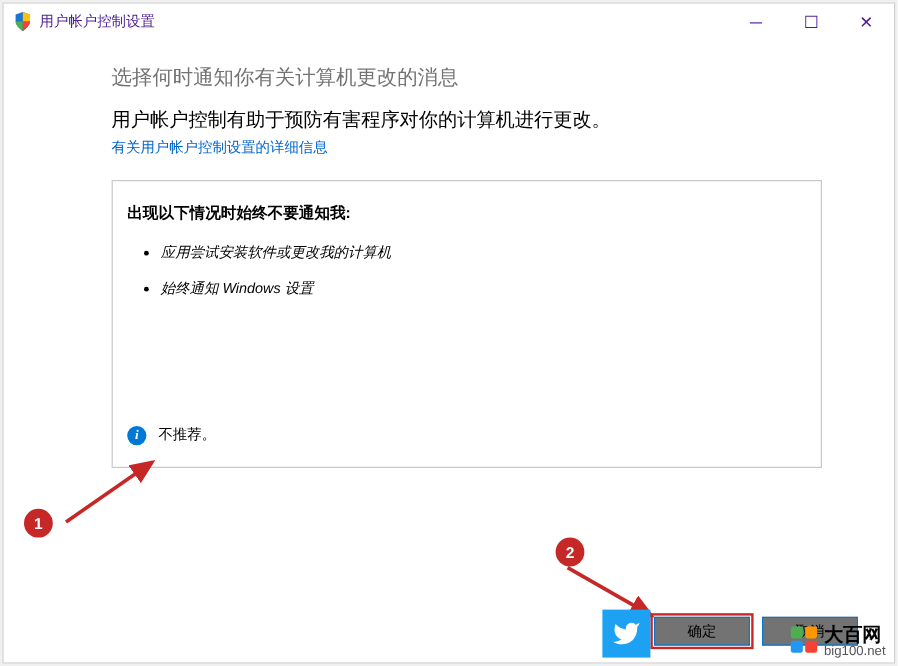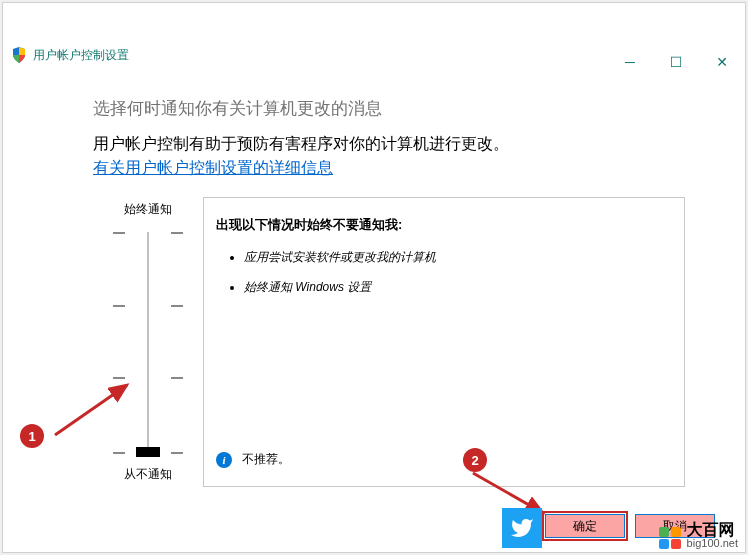--- a/index.html
+++ b/index.html
@@ -18,24 +18,24 @@
       width: 744px;
       height: 551px;
       background: #fff;
       border: 1px solid #d0d0d0;
       display: flex;
       flex-direction: column;
     }
     .titlebar {
       height: 30px;
       display: flex;
+      align-items: center;
       padding-left: 8px;
       font-size: 12px;
-      color: #0f766e;
-      margin-top: 44px;
+      color: #4c1d95;
     }
     .titlebar .shield { width: 16px; height: 16px; margin-right: 6px; }
     .titlebar .spacer { flex: 1; }
     .winbtns { display: flex; }
     .winbtn {
       width: 46px;
       height: 30px;
       display: flex;
       align-items: center;
       justify-content: center;
@@ -53,23 +53,22 @@
       font-size: 17px;
       font-weight: normal;
       margin-bottom: 14px;
     }
     .desc {
       font-size: 16px;
       color: #000;
       margin-bottom: 3px;
     }
     .link {
-      font-size: 16px;
+      font-size: 12px;
       color: #0066cc;
-      text-decoration: underline;
       cursor: pointer;
     }
     .body-area {
       display: flex;
       margin-top: 18px;
     }
     .slider-col {
       width: 110px;
       display: flex;
       flex-direction: column;
@@ -165,21 +164,21 @@
       padding: 10px 30px 14px;
       display: flex;
       justify-content: flex-end;
       gap: 10px;
       position: relative;
     }
     .btn {
       min-width: 80px;
       height: 24px;
       border: 1px solid #0078d4;
-      background: #fca5a5;
+      background: #737373;
       font-size: 12px;
       cursor: pointer;
       padding: 0 14px;
     }
     .btn.primary { outline: 2px solid #c62828; outline-offset: 1px; }
     
     .callout {
       position: absolute;
       width: 24px;
       height: 24px;
@@ -206,21 +205,21 @@
       display: flex;
       align-items: center;
       justify-content: center;
       z-index: 45;
     }
     .watermark {
       position: absolute;
       right: 10px;
       bottom: 6px;
       display: flex;
-      align-items: flex-end;
+      align-items: flex-start;
       gap: 6px;
       z-index: 60;
     }
     .watermark .logo-sq {
       display: grid;
       grid-template-columns: 10px 10px;
       grid-template-rows: 10px 10px;
       gap: 2px;
     }
     .watermark .logo-sq span:nth-child(1){background:#4caf50;border-radius:2px;}
@@ -250,32 +249,20 @@
       <div class="winbtn">✕</div>
     </div>
   </div>
 
   <div class="content">
     <h1 class="heading">选择何时通知你有关计算机更改的消息</h1>
     <p class="desc">用户帐户控制有助于预防有害程序对你的计算机进行更改。</p>
     <a class="link">有关用户帐户控制设置的详细信息</a>
 
     <div class="body-area">
-      <div class="slider-col">
-        <div class="slider-label-top">始终通知</div>
-        <div class="slider-track">
-          <div class="track-line"></div>
-          <div class="tick" style="top:0%"></div>
-          <div class="tick" style="top:33%"></div>
-          <div class="tick" style="top:66%"></div>
-          <div class="tick" style="top:100%"></div>
-          <div class="thumb" style="top:100%"></div>
-        </div>
-        <div class="slider-label-bottom">从不通知</div>
-      </div>
 
       <div class="info-box">
         <div class="info-title">出现以下情况时始终不要通知我:</div>
         <ul class="info-list">
           <li>应用尝试安装软件或更改我的计算机</li>
           <li>始终通知 Windows 设置</li>
         </ul>
         <div class="info-footer">
           <div class="info-icon">i</div>
           <span>不推荐。</span>

